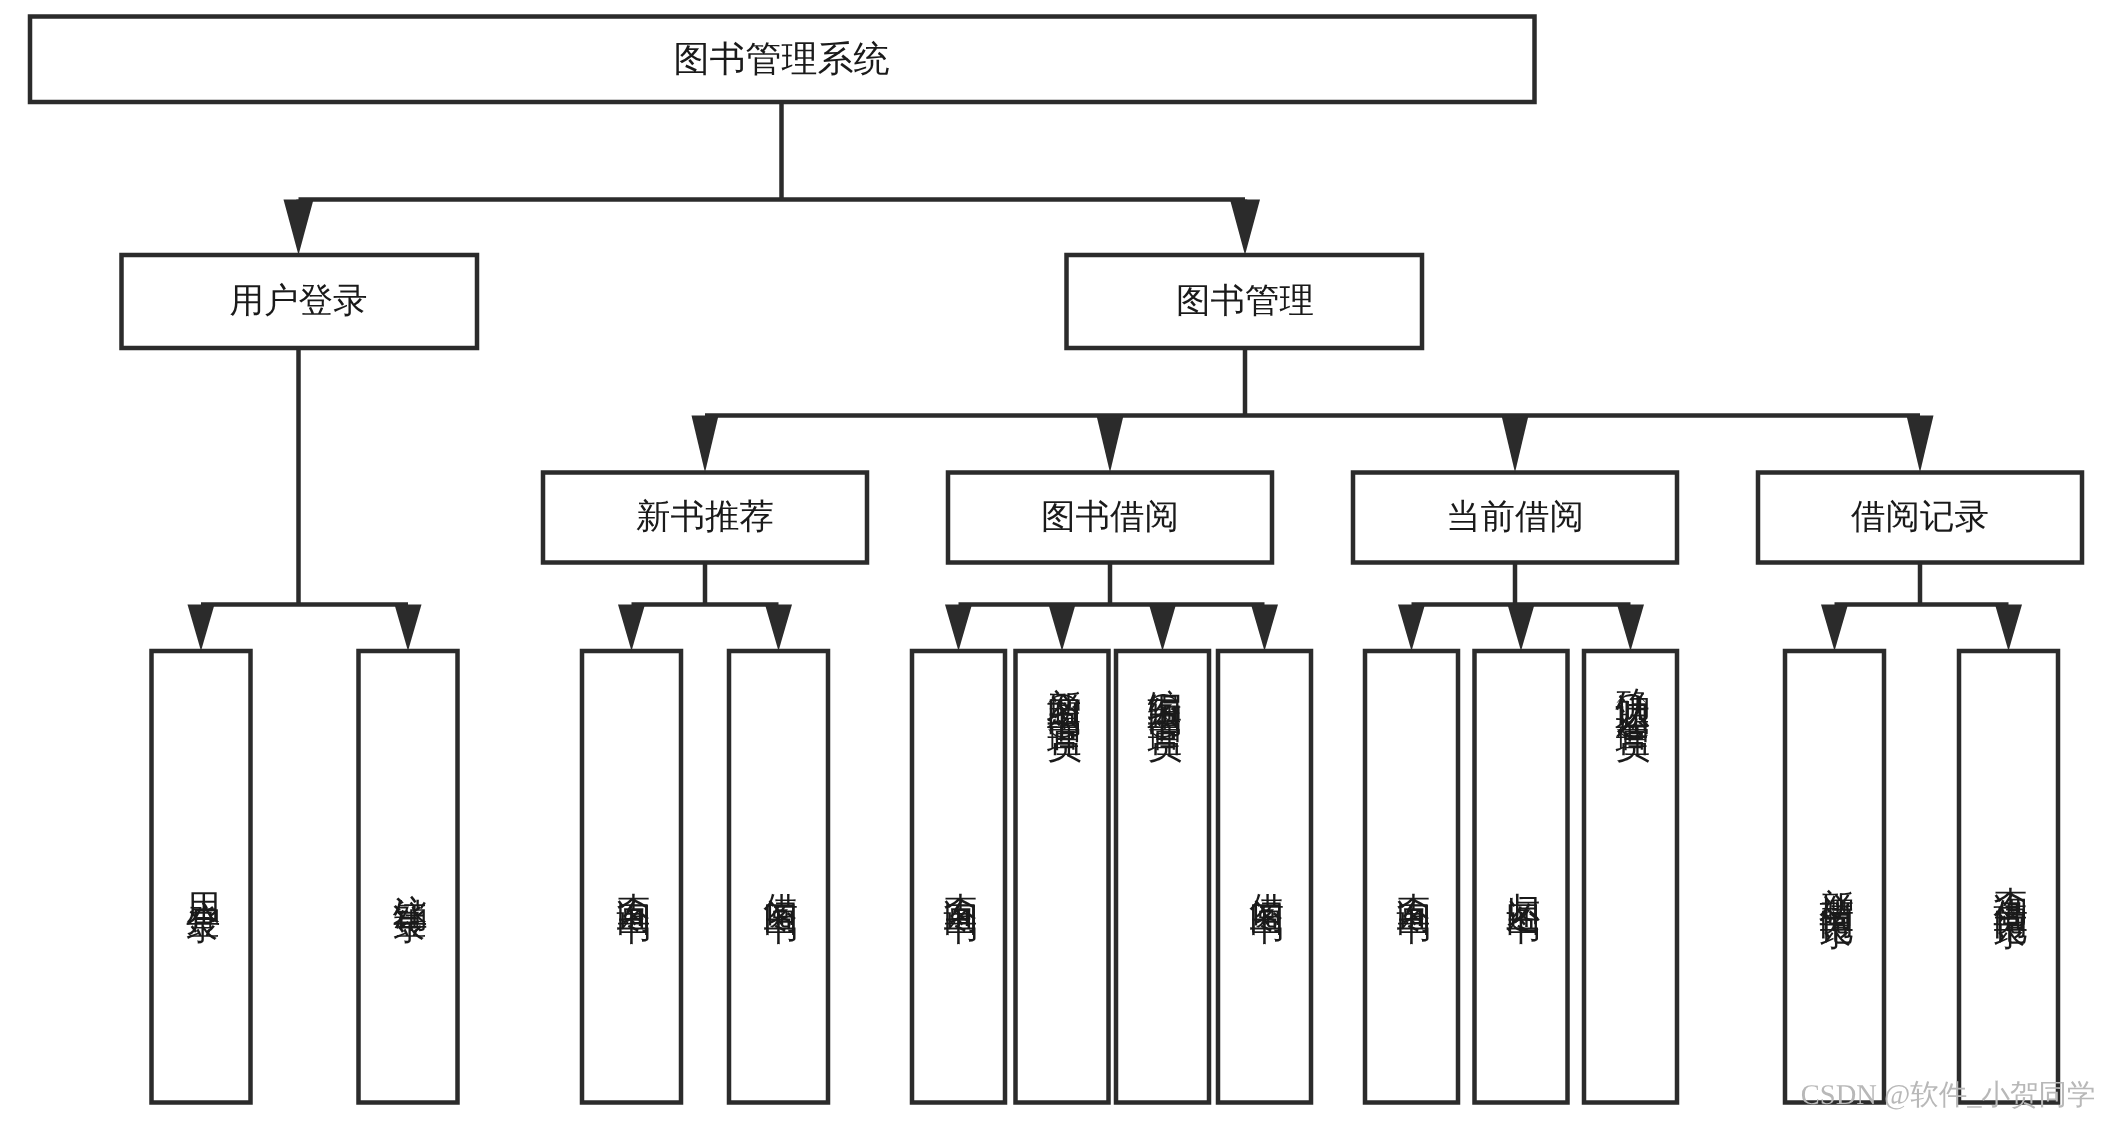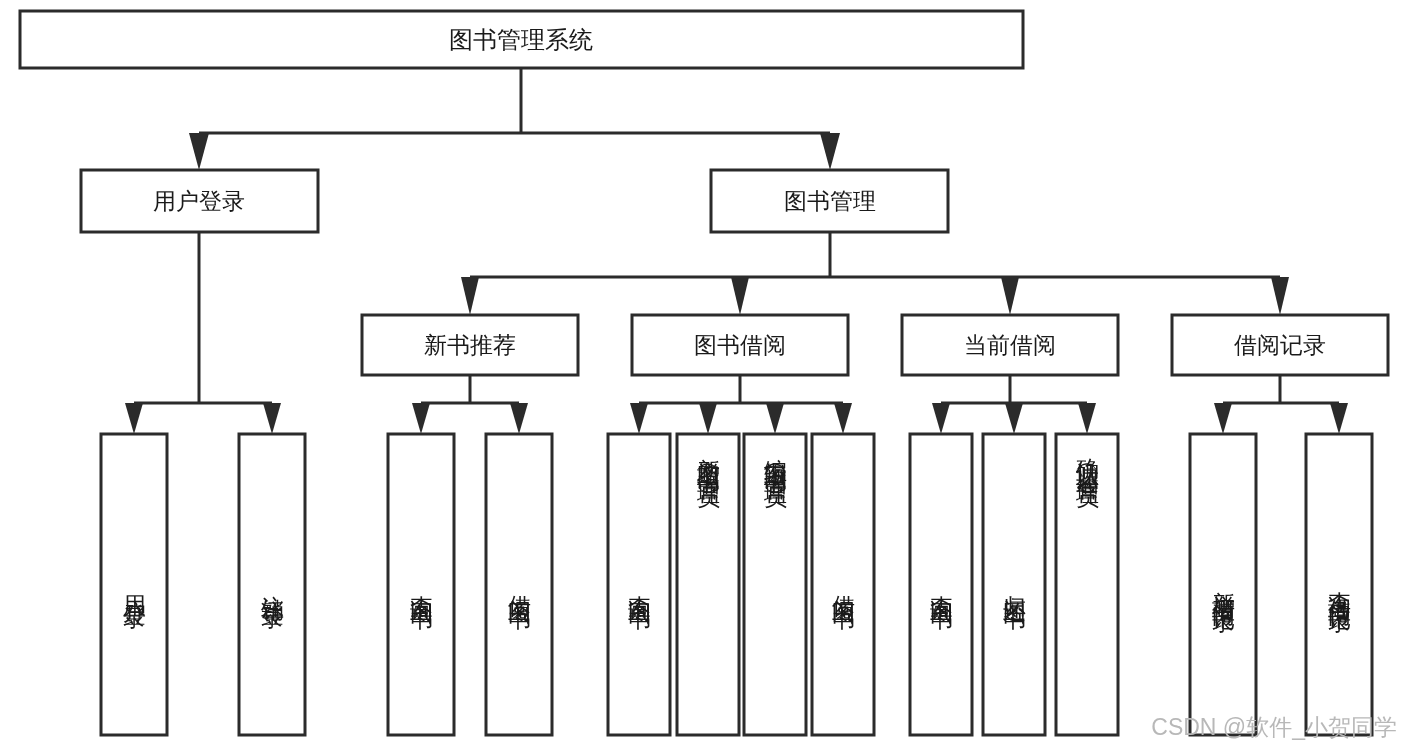--- a/index.html
+++ b/index.html
@@ -73,22 +73,22 @@
     font-size: 23px;
     line-height: 1.04;
     color: #1a1a1a;
     letter-spacing: 4px;
     white-space: nowrap;
   }
   .watermark {
     position: absolute;
     right: 8px;
     bottom: 4px;
-    font-family: Liberation Sans, sans-serif;
-    font-size: 23px;
+    font-family: Liberation Serif, serif;
+    font-size: 19px;
     color: #b8b8b8;
     white-space: nowrap;
     pointer-events: none;
   }
 </style>
 </head>
 <body>
 
 <div id="diagram-root">
 

